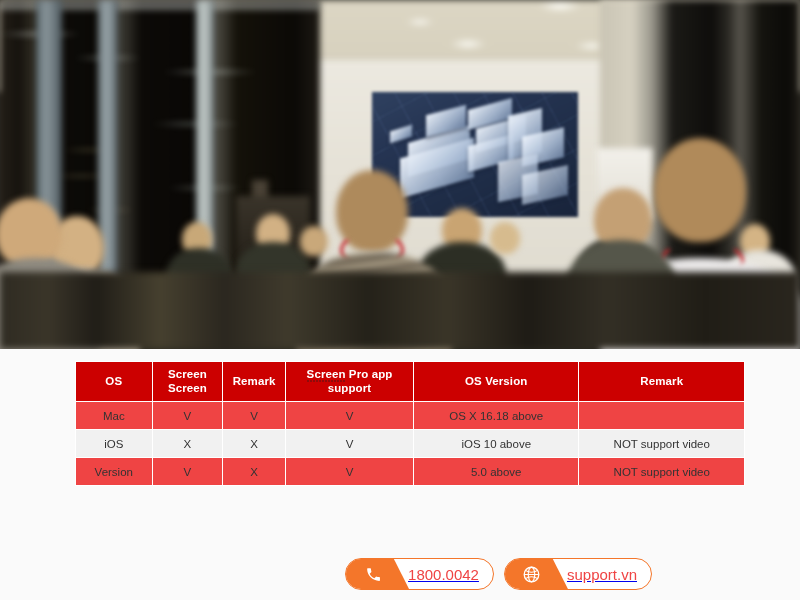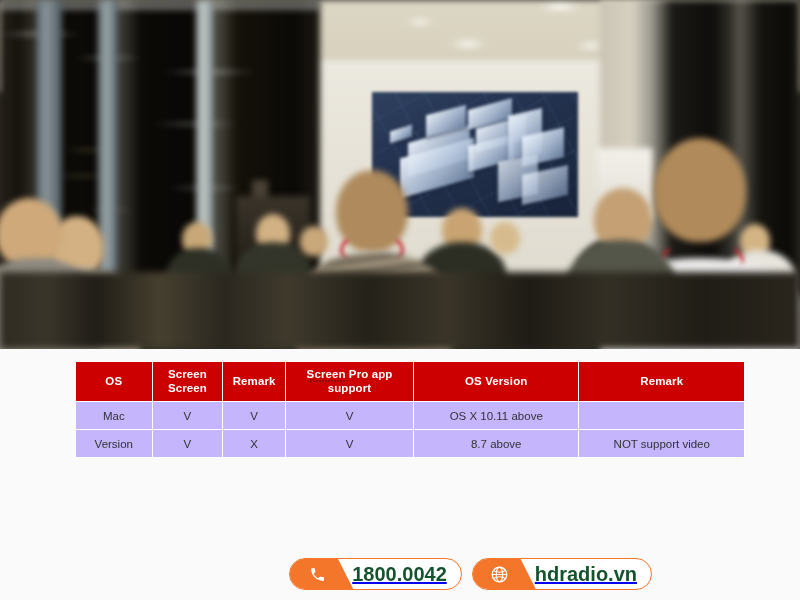--- a/index.html
+++ b/index.html
@@ -170,21 +170,21 @@
   table.compat td {
     font-size: 11.5px;
     color: #333333;
     text-align: center;
     height: 27px;
     padding: 3px 2px;
     vertical-align: middle;
     background: #ffffff;
   }
   table.compat tr.odd td { background: #f1f1f1; }
-  table.compat tr.even td { background: #c4b5fd; }
+  table.compat tr.even td { background: #ef4444; }
 
   .col-os      { width: 76px; }
   .col-mirror  { width: 70px; }
   .col-sound   { width: 62px; }
   .col-app     { width: 128px; }
   .col-version { width: 166px; }
   .col-remark  { width: 166px; }
 
   .misspell {
     text-decoration: none;
@@ -220,23 +220,23 @@
     content: "";
     position: absolute; left: -2px; top: -2px;
     width: 66px; height: calc(100% + 4px);
     background: #f4762a;
     clip-path: polygon(0 0, 74% 0, 100% 100%, 0 100%);
     z-index: 0;
   }
   .badge .icon-zone svg { position: relative; z-index: 1; }
   .badge .badge-text {
     position: relative; z-index: 1;
-    color: #14532d;
-    font-size: 20px;
-    font-weight: bold;
+    color: #ef4444;
+    font-size: 15px;
+    font-weight: normal;
     padding-left: 8px;
     white-space: nowrap;
   }
 </style>
 </head>
 <body>
 
 <div id="page">
 
   <div class="photo">
@@ -343,29 +343,37 @@
             <span>Remark</span>
           </th>
         </tr>
       </thead>
       <tbody>
         <tr class="even">
           <td>Mac</td>
           <td>V</td>
           <td>V</td>
           <td>V</td>
-          <td>OS X 10.11 above</td>
+          <td>OS X 16.18 above</td>
           <td></td>
+        </tr>
+        <tr class="odd">
+          <td>iOS</td>
+          <td>X</td>
+          <td>X</td>
+          <td>V</td>
+          <td>iOS 10 above</td>
+          <td>NOT support video</td>
         </tr>
         <tr class="even">
           <td>Version</td>
           <td>V</td>
           <td>X</td>
           <td>V</td>
-          <td>8.7 above</td>
+          <td>5.0 above</td>
           <td>NOT support video</td>
         </tr>
       </tbody>
     </table>
   </div>
 
   <div class="contact-bar">
 
     <a class="badge" href="#">
       <span class="icon-zone">
@@ -379,18 +387,18 @@
     <a class="badge" href="#">
       <span class="icon-zone">
         <svg width="19" height="19" viewBox="0 0 24 24" aria-hidden="true">
           <circle cx="12" cy="12" r="9.2" fill="none" stroke="#ffffff" stroke-width="1.7"></circle>
           <ellipse cx="12" cy="12" rx="4.1" ry="9.2" fill="none" stroke="#ffffff" stroke-width="1.5"></ellipse>
           <line x1="2.8" y1="12" x2="21.2" y2="12" stroke="#ffffff" stroke-width="1.5"></line>
           <path d="M4.3 6.8c2.1 1.5 4.8 2.3 7.7 2.3s5.6-.8 7.7-2.3" fill="none" stroke="#ffffff" stroke-width="1.4"></path>
           <path d="M4.3 17.2c2.1-1.5 4.8-2.3 7.7-2.3s5.6.8 7.7 2.3" fill="none" stroke="#ffffff" stroke-width="1.4"></path>
         </svg>
       </span>
-      <span class="badge-text">hdradio.vn</span>
+      <span class="badge-text">support.vn</span>
     </a>
 
   </div>
 
 </div>
 
 </body></html>

